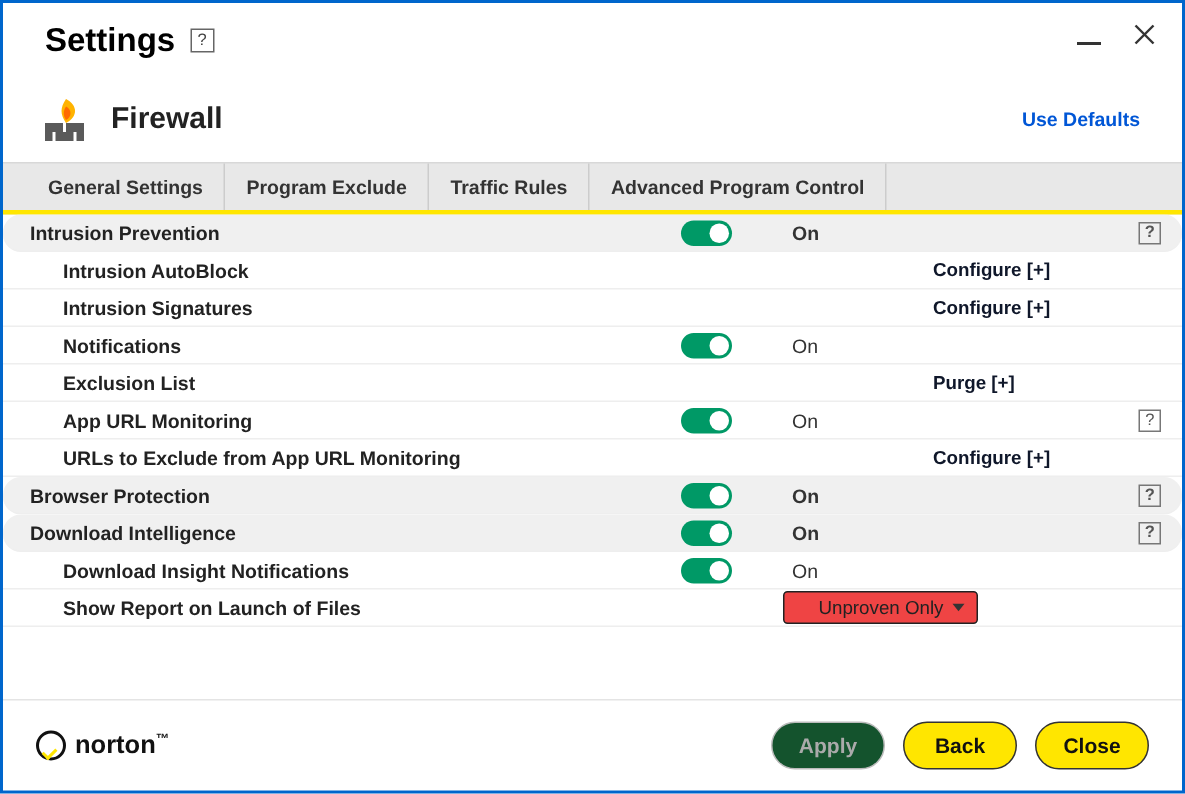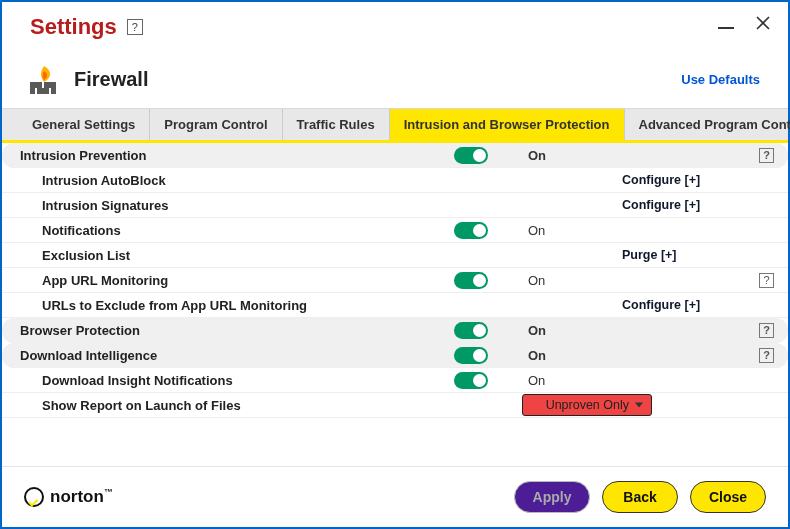--- a/index.html
+++ b/index.html
@@ -20,21 +20,21 @@
     flex-direction: column;
   }
   .titlebar {
     display: flex;
     align-items: center;
     padding: 12px 20px 6px 28px;
   }
   .title {
     font-size: 22px;
     font-weight: bold;
-    color: #b91c1c;
+    color: #000000;
   }
   .help-box {
     display: inline-flex;
     align-items: center;
     justify-content: center;
     width: 16px;
     height: 16px;
     border: 1px solid #666;
     font-size: 11px;
     color: #444;
@@ -171,21 +171,21 @@
   }
   .footer-buttons {
     margin-left: auto; display: flex; gap: 12px;
   }
   .btn {
     min-width: 76px; height: 32px; border-radius: 16px;
     font-size: 14px; font-weight: bold; cursor: pointer;
     display:flex;align-items:center;justify-content:center;
     border: 1.5px solid #333;
   }
-  .btn.apply { background: #4c1d95; color: #aaa; border-color: #bbb; cursor:not-allowed;}
+  .btn.apply { background: #14532d; color: #aaa; border-color: #bbb; cursor:not-allowed;}
   .btn.yellow { background: #ffe600; color: #111; }
   .tm { font-size: 9px; vertical-align: super; }
 </style>
 </head>
 <body>
 
 <div class="window">
 
   <div class="titlebar">
     <span class="title">Settings</span>
@@ -214,23 +214,22 @@
         <path d="M14 2 C10 8 10 12 14 18 C22 14 22 6 14 2 Z" fill="#ffb300"></path>
         <path d="M14 7 C12 10 12 13 14 16 C18 14 18 9 14 7 Z" fill="#ff6a00"></path>
       </svg>
     </div>
     <span class="section-title">Firewall</span>
     <span class="use-defaults">Use Defaults</span>
   </div>
 
   <div class="tabs">
     <div class="tab">General Settings</div>
-    <div class="tab">Program Control</div>
+    <div class="tab">Program Exclude</div>
     <div class="tab">Traffic Rules</div>
-    <div class="tab active">Intrusion and Browser Protection</div>
     <div class="tab">Advanced Program Control</div>
   </div>
 
   <div class="rows">
 
     <div class="row header">
       <div class="label">Intrusion Prevention</div>
       <div>
           <div class="toggle">
             <div class="knob"></div>

